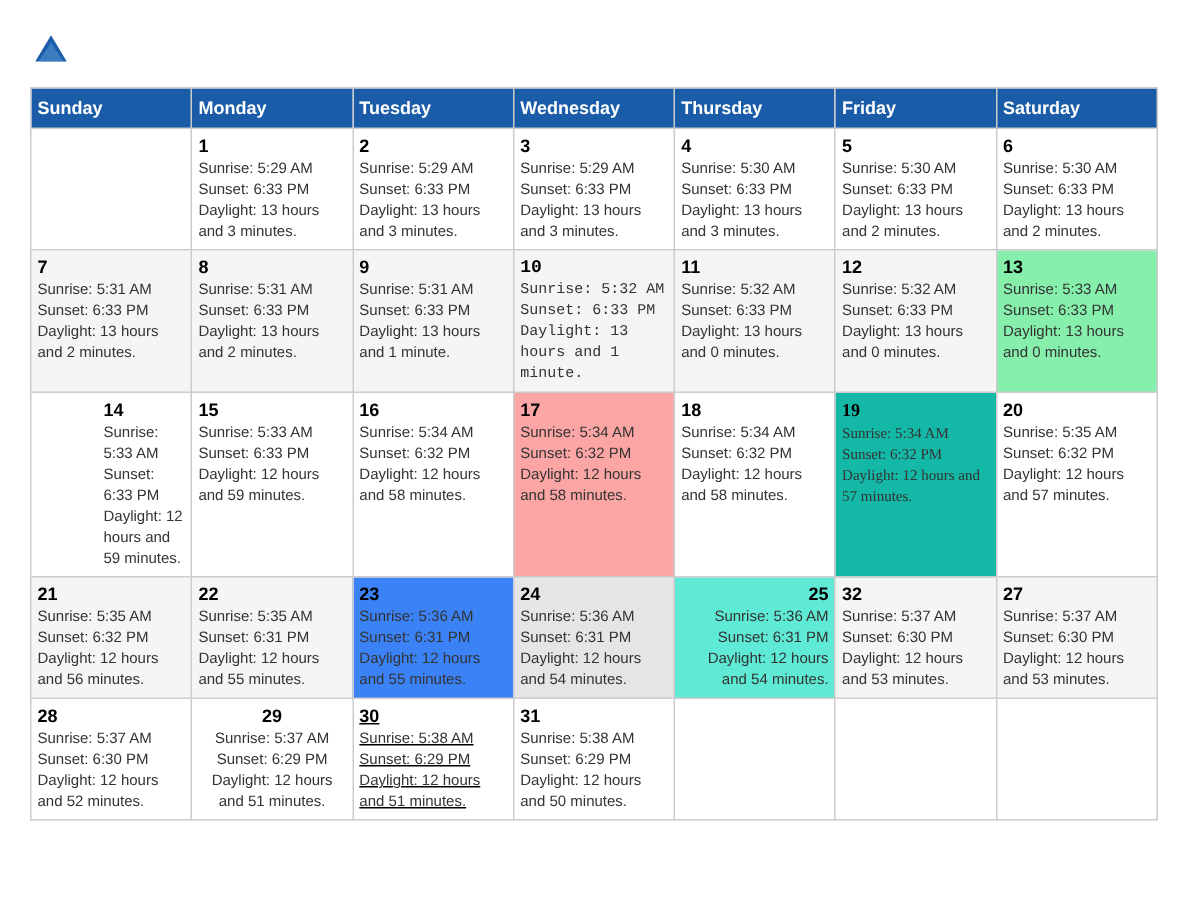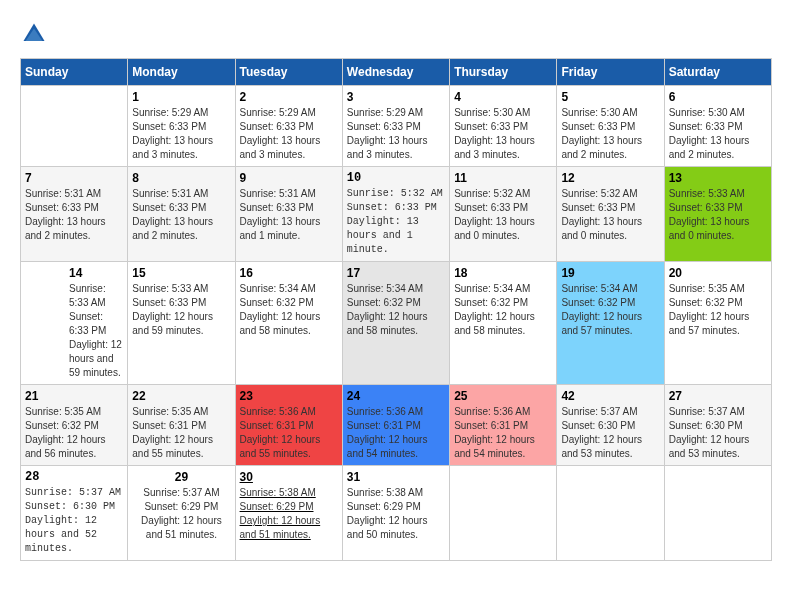--- a/index.html
+++ b/index.html
@@ -165,87 +165,87 @@
           <div class="day-info">Sunrise: 5:32 AM<br>Sunset: 6:33 PM<br>Daylight: 13 hours and 1 minute.</div>
         </td>
         <td style="background-color: rgb(245, 245, 245);">
           <div class="day-num">11</div>
           <div class="day-info">Sunrise: 5:32 AM<br>Sunset: 6:33 PM<br>Daylight: 13 hours and 0 minutes.</div>
         </td>
         <td style="background-color: rgb(245, 245, 245);">
           <div class="day-num">12</div>
           <div class="day-info">Sunrise: 5:32 AM<br>Sunset: 6:33 PM<br>Daylight: 13 hours and 0 minutes.</div>
         </td>
-        <td style="background-color: #84cc16;">
+        <td style="background-color: #86efac;">
           <div class="day-num">13</div>
           <div class="day-info">Sunrise: 5:33 AM<br>Sunset: 6:33 PM<br>Daylight: 13 hours and 0 minutes.</div>
         </td>
       </tr>
       <tr>
         <td style="background-color: rgb(255, 255, 255); padding-left: 48px;">
           <div class="day-num">14</div>
           <div class="day-info">Sunrise: 5:33 AM<br>Sunset: 6:33 PM<br>Daylight: 12 hours and 59 minutes.</div>
         </td>
         <td style="background-color: rgb(255, 255, 255);">
           <div class="day-num">15</div>
           <div class="day-info">Sunrise: 5:33 AM<br>Sunset: 6:33 PM<br>Daylight: 12 hours and 59 minutes.</div>
         </td>
         <td style="background-color: rgb(255, 255, 255);">
           <div class="day-num">16</div>
           <div class="day-info">Sunrise: 5:34 AM<br>Sunset: 6:32 PM<br>Daylight: 12 hours and 58 minutes.</div>
         </td>
-        <td style="background-color: #e5e5e5;">
+        <td style="background-color: #fca5a5;">
           <div class="day-num">17</div>
           <div class="day-info">Sunrise: 5:34 AM<br>Sunset: 6:32 PM<br>Daylight: 12 hours and 58 minutes.</div>
         </td>
         <td style="background-color: rgb(255, 255, 255);">
           <div class="day-num">18</div>
           <div class="day-info">Sunrise: 5:34 AM<br>Sunset: 6:32 PM<br>Daylight: 12 hours and 58 minutes.</div>
         </td>
-        <td style="background-color: #7dd3fc;">
+        <td style="background-color: #14b8a6; font-family: Liberation Serif, serif;">
           <div class="day-num">19</div>
           <div class="day-info">Sunrise: 5:34 AM<br>Sunset: 6:32 PM<br>Daylight: 12 hours and 57 minutes.</div>
         </td>
         <td style="background-color: rgb(255, 255, 255);">
           <div class="day-num">20</div>
           <div class="day-info">Sunrise: 5:35 AM<br>Sunset: 6:32 PM<br>Daylight: 12 hours and 57 minutes.</div>
         </td>
       </tr>
       <tr>
         <td style="background-color: rgb(245, 245, 245);">
           <div class="day-num">21</div>
           <div class="day-info">Sunrise: 5:35 AM<br>Sunset: 6:32 PM<br>Daylight: 12 hours and 56 minutes.</div>
         </td>
         <td style="background-color: rgb(245, 245, 245);">
           <div class="day-num">22</div>
           <div class="day-info">Sunrise: 5:35 AM<br>Sunset: 6:31 PM<br>Daylight: 12 hours and 55 minutes.</div>
         </td>
-        <td style="background-color: #ef4444;">
+        <td style="background-color: #3b82f6;">
           <div class="day-num">23</div>
           <div class="day-info">Sunrise: 5:36 AM<br>Sunset: 6:31 PM<br>Daylight: 12 hours and 55 minutes.</div>
         </td>
-        <td style="background-color: #3b82f6;">
+        <td style="background-color: #e5e5e5;">
           <div class="day-num">24</div>
           <div class="day-info">Sunrise: 5:36 AM<br>Sunset: 6:31 PM<br>Daylight: 12 hours and 54 minutes.</div>
         </td>
-        <td style="background-color: #fca5a5;">
+        <td style="background-color: #5eead4; text-align: right;">
           <div class="day-num">25</div>
           <div class="day-info">Sunrise: 5:36 AM<br>Sunset: 6:31 PM<br>Daylight: 12 hours and 54 minutes.</div>
         </td>
         <td style="background-color: rgb(245, 245, 245);">
-          <div class="day-num">42</div>
+          <div class="day-num">32</div>
           <div class="day-info">Sunrise: 5:37 AM<br>Sunset: 6:30 PM<br>Daylight: 12 hours and 53 minutes.</div>
         </td>
         <td style="background-color: rgb(245, 245, 245);">
           <div class="day-num">27</div>
           <div class="day-info">Sunrise: 5:37 AM<br>Sunset: 6:30 PM<br>Daylight: 12 hours and 53 minutes.</div>
         </td>
       </tr>
       <tr>
-        <td style="background-color: rgb(255, 255, 255); font-family: Liberation Mono, monospace;">
+        <td style="background-color: rgb(255, 255, 255);">
           <div class="day-num">28</div>
           <div class="day-info">Sunrise: 5:37 AM<br>Sunset: 6:30 PM<br>Daylight: 12 hours and 52 minutes.</div>
         </td>
         <td style="background-color: rgb(255, 255, 255); text-align: center;">
           <div class="day-num">29</div>
           <div class="day-info">Sunrise: 5:37 AM<br>Sunset: 6:29 PM<br>Daylight: 12 hours and 51 minutes.</div>
         </td>
         <td style="background-color: rgb(255, 255, 255); text-decoration: underline;">
           <div class="day-num">30</div>
           <div class="day-info">Sunrise: 5:38 AM<br>Sunset: 6:29 PM<br>Daylight: 12 hours and 51 minutes.</div>

